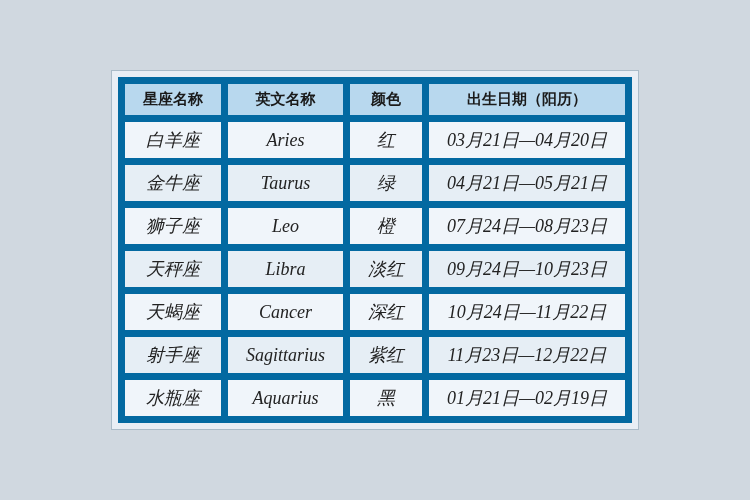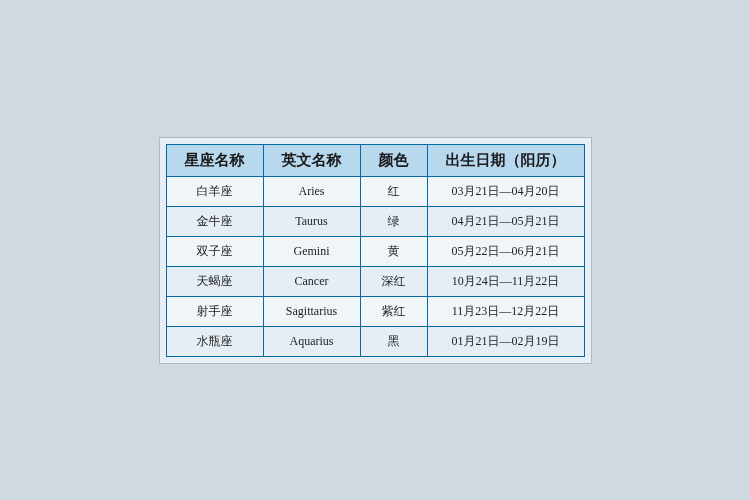--- a/index.html
+++ b/index.html
@@ -24,21 +24,21 @@
       padding: 6px;
     }
 
     table {
       border-collapse: collapse;
       font-size: 15px;
       color: #222;
     }
 
     th, td {
-      border: 1px solid #0369a1;
+      border: 7px solid #0369a1;
       padding: 6px 18px;
       text-align: center;
       white-space: nowrap;
     }
 
     thead tr th {
       background-color: #b8d8ee;
       font-weight: bold;
       color: #1a1a1a;
       font-size: 15px;
@@ -46,21 +46,22 @@
 
     tbody tr {
       background-color: #f0f5fa;
     }
 
     tbody tr:nth-child(even) {
       background-color: #e6eef5;
     }
 
     tbody td {
-      font-size: 12px;
+      font-size: 18px;
+      font-style: italic;
     }
   </style>
 </head>
 <body>
 
 <div class="table-container">
   <table>
     <thead>
       <tr>
         <th>星座名称</th>
@@ -76,24 +77,30 @@
           <td>红</td>
           <td>03月21日—04月20日</td>
         </tr>
         <tr>
           <td>金牛座</td>
           <td>Taurus</td>
           <td>绿</td>
           <td>04月21日—05月21日</td>
         </tr>
         <tr>
-          <td>双子座</td>
-          <td>Gemini</td>
-          <td>黄</td>
-          <td>05月22日—06月21日</td>
+          <td>狮子座</td>
+          <td>Leo</td>
+          <td>橙</td>
+          <td>07月24日—08月23日</td>
+        </tr>
+        <tr>
+          <td>天秤座</td>
+          <td>Libra</td>
+          <td>淡红</td>
+          <td>09月24日—10月23日</td>
         </tr>
         <tr>
           <td>天蝎座</td>
           <td>Cancer</td>
           <td>深红</td>
           <td>10月24日—11月22日</td>
         </tr>
         <tr>
           <td>射手座</td>
           <td>Sagittarius</td>

